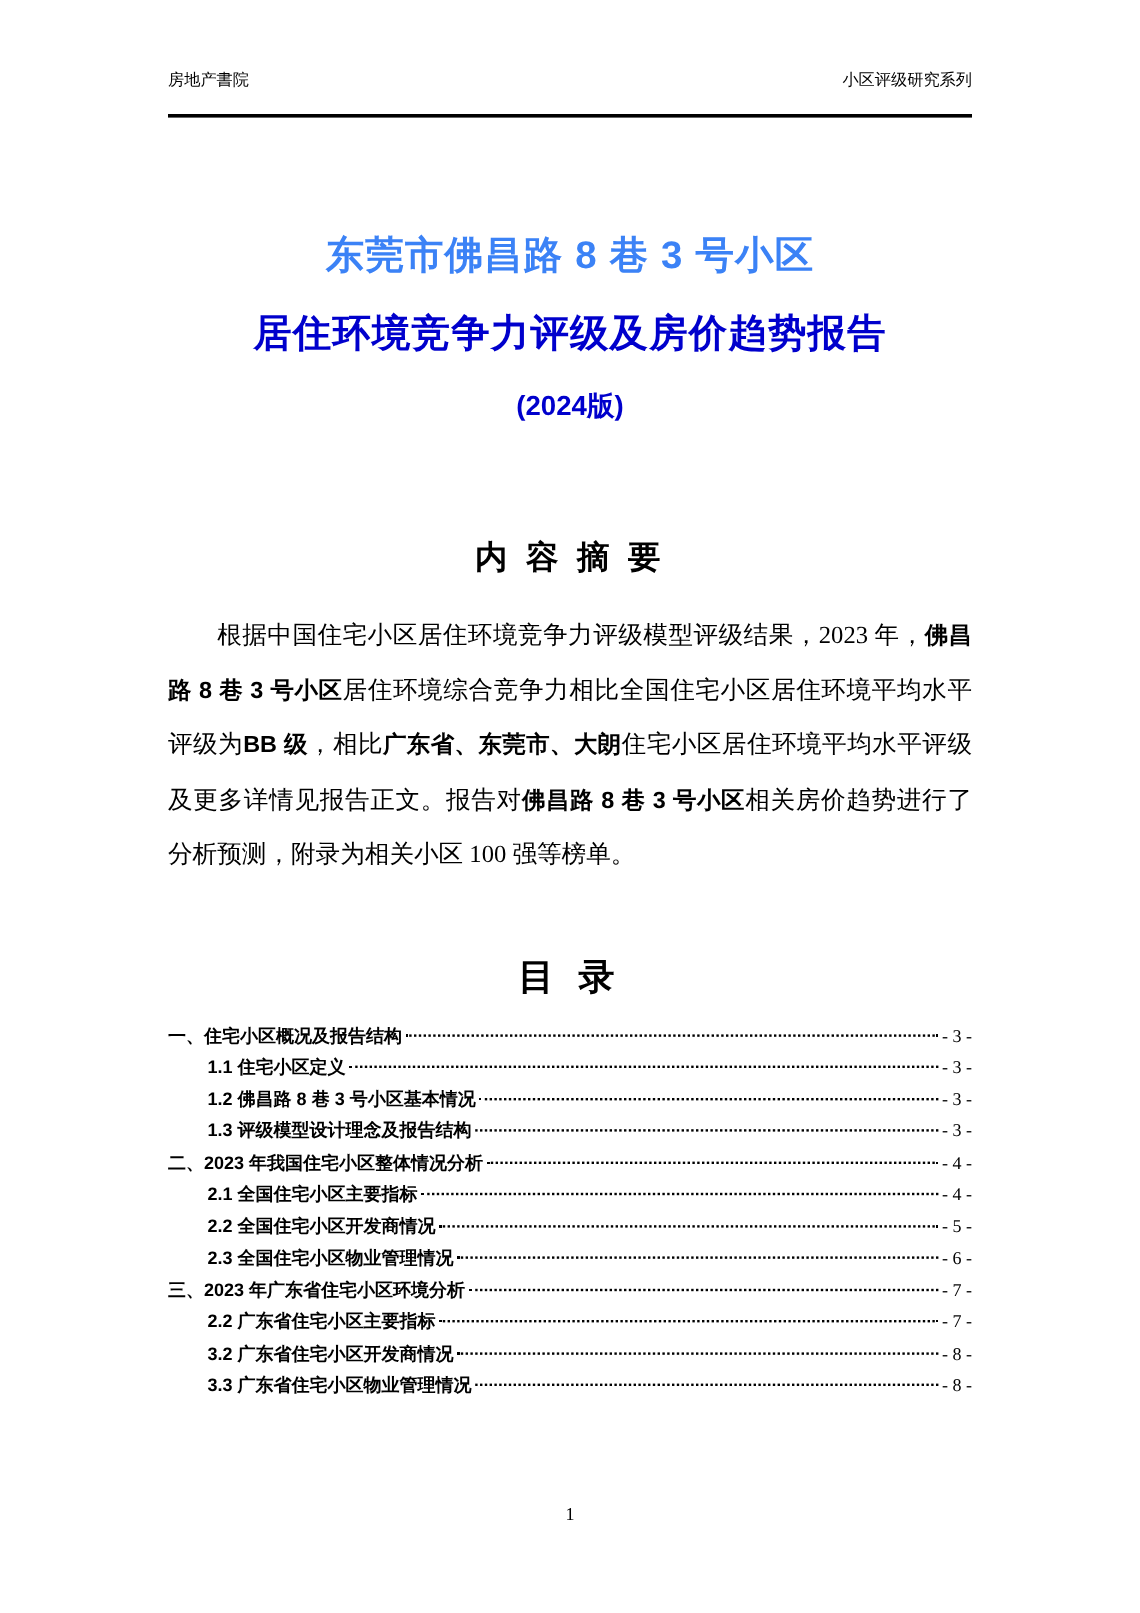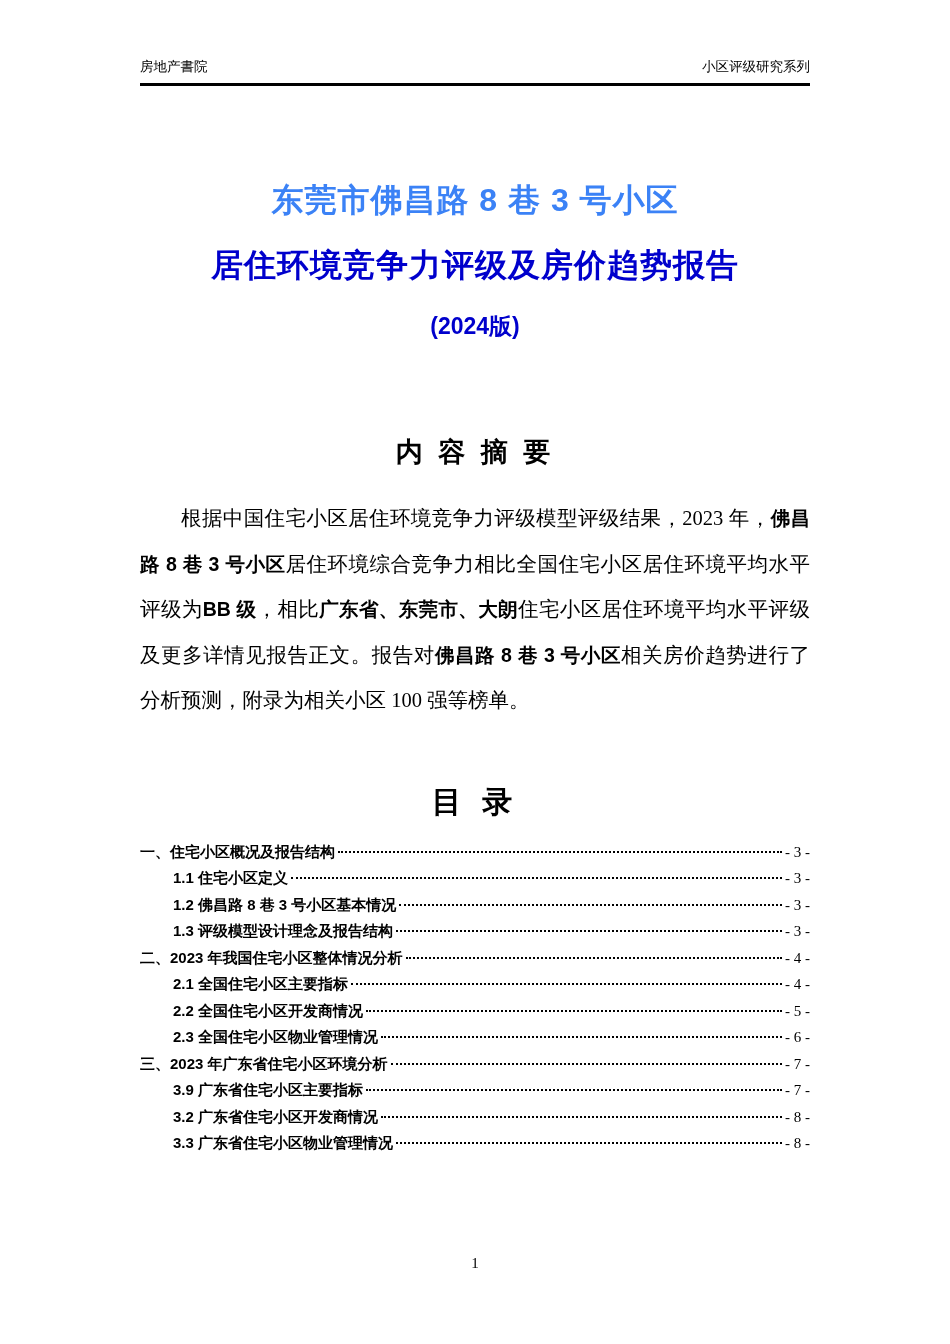--- a/index.html
+++ b/index.html
@@ -15,21 +15,21 @@
     width: 950px; height: 1344px;
     padding: 58px 140px 0 140px;
     position: relative;
   }
 
   
   .doc-header {
     display: flex; justify-content: space-between; align-items: flex-end;
     font-family: "Liberation Sans", "DejaVu Sans", sans-serif;
     font-size: 13.5px;
-    padding-bottom: 7px;
+    padding-bottom: 19px;
     border-bottom: 3px solid #000;
   }
 
   
   .tagline {
     margin-top: 44px;
     font-family: "Liberation Sans", "DejaVu Sans", sans-serif;
     font-weight: bold;
     font-size: 17px;
   }
@@ -189,21 +189,21 @@
     <span class="toc-page">- 6 -</span>
   </div>
 
   <div class="toc-row">
     <span class="toc-label">三、2023 年广东省住宅小区环境分析</span>
     <span class="toc-leader"></span>
     <span class="toc-page">- 7 -</span>
   </div>
 
   <div class="toc-row toc-sub">
-    <span class="toc-label">3.9 广东省住宅小区主要指标</span>
+    <span class="toc-label">2.2 广东省住宅小区主要指标</span>
     <span class="toc-leader"></span>
     <span class="toc-page">- 7 -</span>
   </div>
 
   <div class="toc-row toc-sub">
     <span class="toc-label">3.2 广东省住宅小区开发商情况</span>
     <span class="toc-leader"></span>
     <span class="toc-page">- 8 -</span>
   </div>
 

